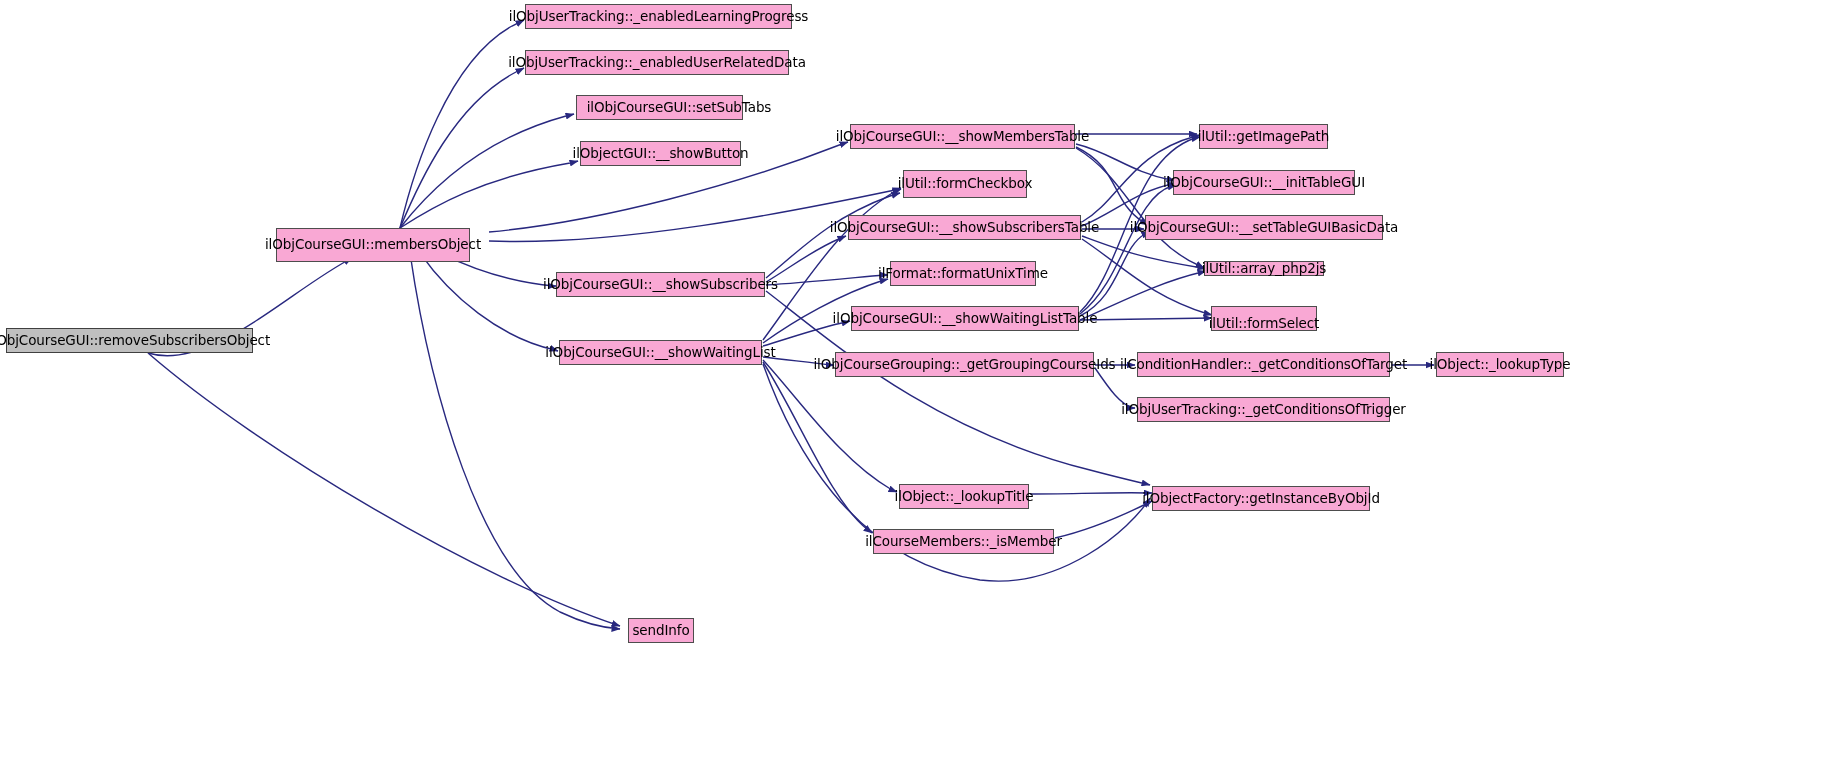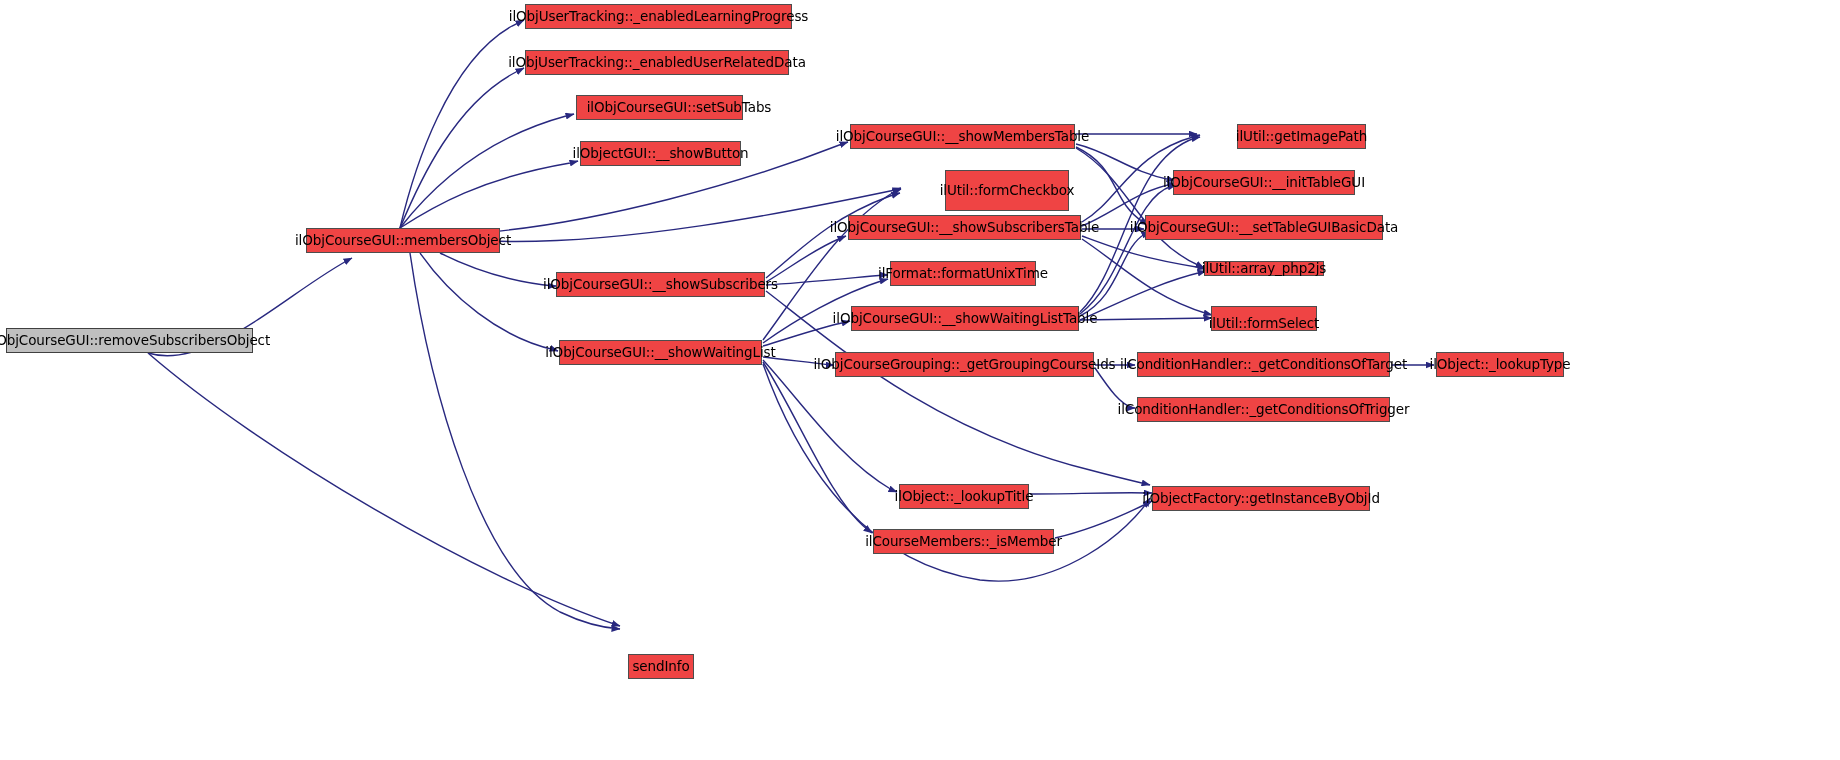--- a/index.html
+++ b/index.html
@@ -8,21 +8,21 @@
     width:1840px;height:760px;
     background:#ffffff;
     font-family:"DejaVu Sans","Liberation Sans",sans-serif;
     overflow:hidden;
   }
   #edge-layer{position:absolute;left:0;top:0;width:1840px;height:760px;}
   .node{
     position:absolute;
     box-sizing:border-box;
     border:1px solid #4d4d4d;
-    background:#ef4444;
+    background:#f9a8d4;
     color:#000000;
     font-size:13.5px;
     line-height:1;
     display:flex;
     align-items:center;
     justify-content:center;
     white-space:nowrap;
     letter-spacing:-0.1px;
     padding:0 7px;
   }
@@ -85,21 +85,21 @@
         <path d="M 1391 365 L 1434 365" marker-end="url(#arrowhead)"></path>
         <path d="M 1030 494 C 1070 494 1120 492 1150 493 L 1152 493" marker-end="url(#arrowhead)"></path>
         <path d="M 1055 538 C 1090 530 1130 512 1150 502 L 1152 501" marker-end="url(#arrowhead)"></path>
       </g>
   </svg>
 
   <div id="nodes">
       <div class="node root" style="left: 6px; top: 328px; width: 247px; height: 25px;">
         <span class="node-label">ilObjCourseGUI::removeSubscribersObject</span>
       </div>
-      <div class="node" style="left: 306px; top: 228px; width: 194px; height: 25px;">
+      <div class="node" style="left: 276px; top: 228px; width: 194px; height: 34px;">
         <span class="node-label">ilObjCourseGUI::membersObject</span>
       </div>
       <div class="node" style="left: 525px; top: 4px; width: 267px; height: 25px;">
         <span class="node-label">ilObjUserTracking::_enabledLearningProgress</span>
       </div>
       <div class="node" style="left: 525px; top: 50px; width: 264px; height: 25px;">
         <span class="node-label">ilObjUserTracking::_enabledUserRelatedData</span>
       </div>
       <div class="node" style="left: 576px; top: 95px; width: 167px; height: 25px; padding-left: 46px;">
         <span class="node-label">ilObjCourseGUI::setSubTabs</span>
@@ -109,66 +109,66 @@
       </div>
       <div class="node" style="left: 556px; top: 272px; width: 209px; height: 25px;">
         <span class="node-label">ilObjCourseGUI::__showSubscribers</span>
       </div>
       <div class="node" style="left: 559px; top: 340px; width: 203px; height: 25px;">
         <span class="node-label">ilObjCourseGUI::__showWaitingList</span>
       </div>
       <div class="node" style="left: 850px; top: 124px; width: 225px; height: 25px;">
         <span class="node-label">ilObjCourseGUI::__showMembersTable</span>
       </div>
-      <div class="node" style="left: 903px; top: 170px; width: 124px; height: 41px; margin-left: 42px;">
+      <div class="node" style="left: 903px; top: 170px; width: 124px; height: 28px;">
         <span class="node-label">ilUtil::formCheckbox</span>
       </div>
       <div class="node" style="left: 848px; top: 215px; width: 233px; height: 25px;">
         <span class="node-label">ilObjCourseGUI::__showSubscribersTable</span>
       </div>
       <div class="node" style="left: 890px; top: 261px; width: 146px; height: 25px;">
         <span class="node-label">ilFormat::formatUnixTime</span>
       </div>
       <div class="node" style="left: 851px; top: 306px; width: 228px; height: 25px;">
         <span class="node-label">ilObjCourseGUI::__showWaitingListTable</span>
       </div>
       <div class="node" style="left: 835px; top: 352px; width: 259px; height: 25px;">
         <span class="node-label">ilObjCourseGrouping::_getGroupingCourseIds</span>
       </div>
       <div class="node" style="left: 899px; top: 484px; width: 130px; height: 25px; text-align: right;">
         <span class="node-label">ilObject::_lookupTitle</span>
       </div>
       <div class="node" style="left: 873px; top: 529px; width: 181px; height: 25px;">
         <span class="node-label">ilCourseMembers::_isMember</span>
       </div>
-      <div class="node" style="left: 1199px; top: 124px; width: 129px; height: 25px; margin-left: 38px;">
+      <div class="node" style="left: 1199px; top: 124px; width: 129px; height: 25px;">
         <span class="node-label">ilUtil::getImagePath</span>
       </div>
       <div class="node" style="left: 1173px; top: 170px; width: 182px; height: 25px;">
         <span class="node-label">ilObjCourseGUI::__initTableGUI</span>
       </div>
       <div class="node" style="left: 1145px; top: 215px; width: 238px; height: 25px;">
         <span class="node-label">ilObjCourseGUI::__setTableGUIBasicData</span>
       </div>
       <div class="node" style="left: 1204px; top: 261px; width: 120px; height: 15px;">
         <span class="node-label">ilUtil::array_php2js</span>
       </div>
       <div class="node" style="left: 1211px; top: 306px; width: 106px; height: 25px; align-items: flex-end;">
         <span class="node-label">ilUtil::formSelect</span>
       </div>
       <div class="node" style="left: 1137px; top: 352px; width: 253px; height: 25px;">
         <span class="node-label">ilConditionHandler::_getConditionsOfTarget</span>
       </div>
       <div class="node" style="left: 1137px; top: 397px; width: 253px; height: 25px;">
-        <span class="node-label">ilConditionHandler::_getConditionsOfTrigger</span>
+        <span class="node-label">ilObjUserTracking::_getConditionsOfTrigger</span>
       </div>
       <div class="node" style="left: 1152px; top: 486px; width: 218px; height: 25px;">
         <span class="node-label">ilObjectFactory::getInstanceByObjId</span>
       </div>
       <div class="node" style="left: 1436px; top: 352px; width: 128px; height: 25px; justify-content: center;">
         <span class="node-label">ilObject::_lookupType</span>
       </div>
-      <div class="node" style="left: 628px; top: 618px; width: 66px; height: 25px; margin-top: 36px;">
+      <div class="node" style="left: 628px; top: 618px; width: 66px; height: 25px;">
         <span class="node-label">sendInfo</span>
       </div>
     </div>
 
 </div>
 
 </body></html>

